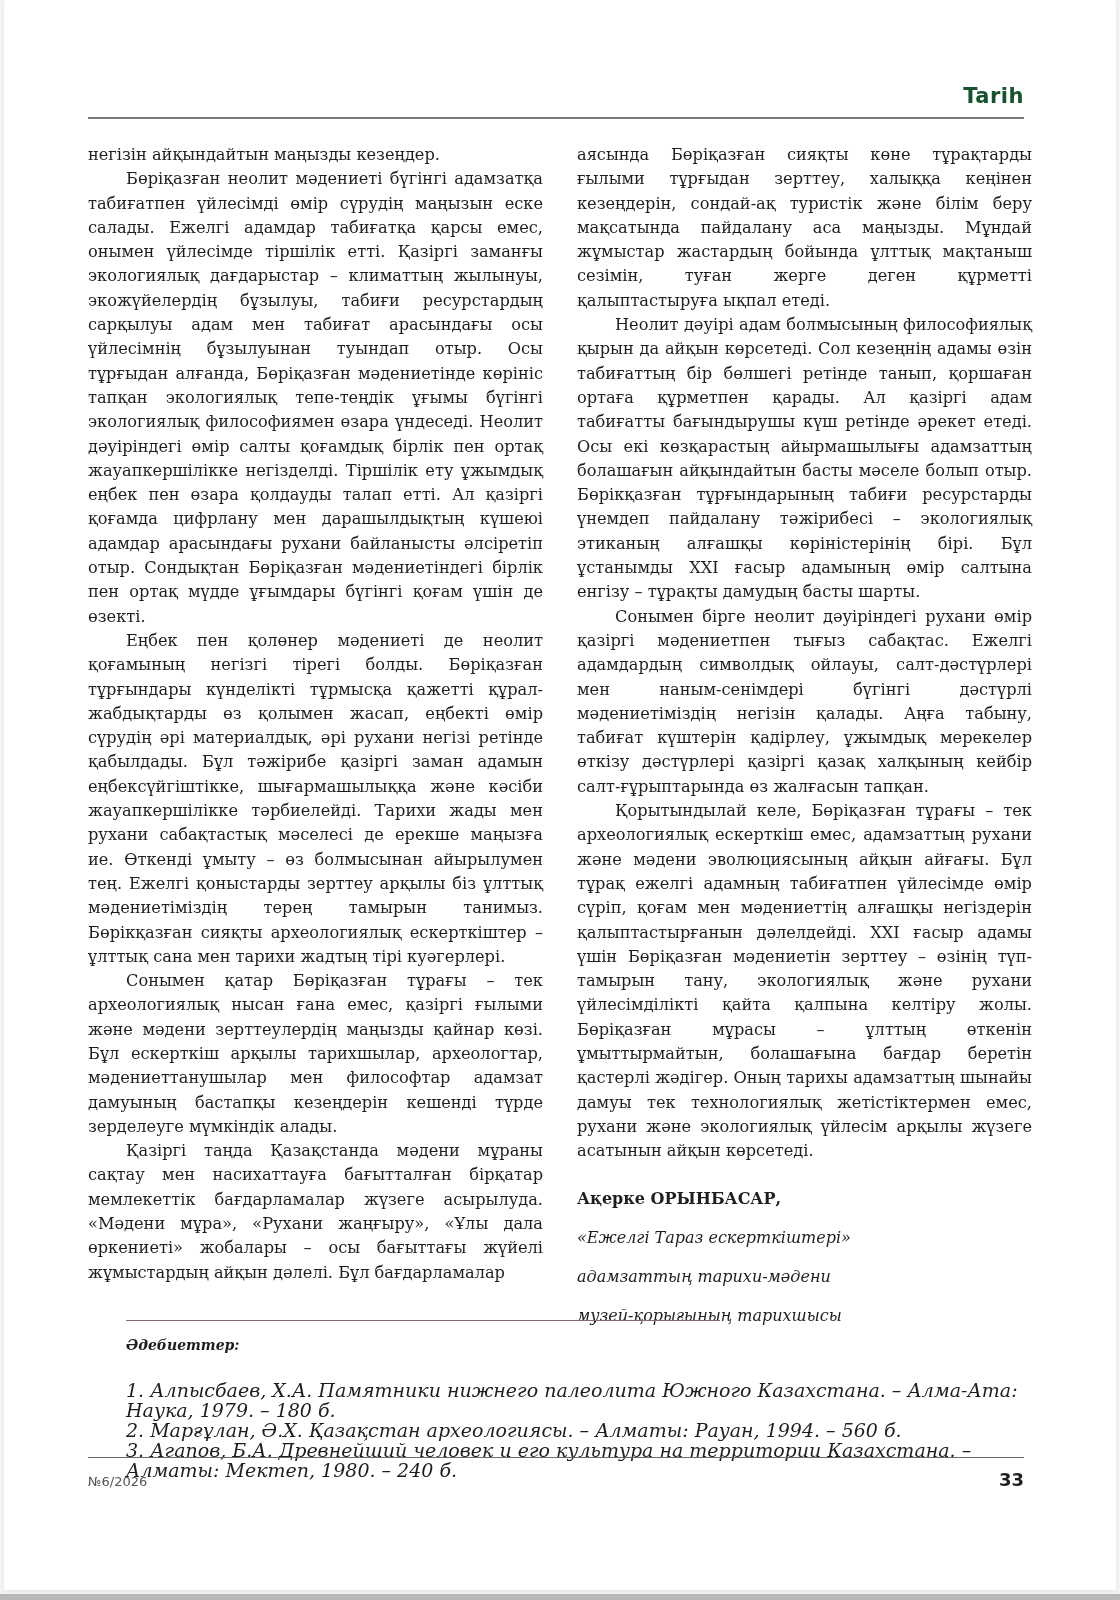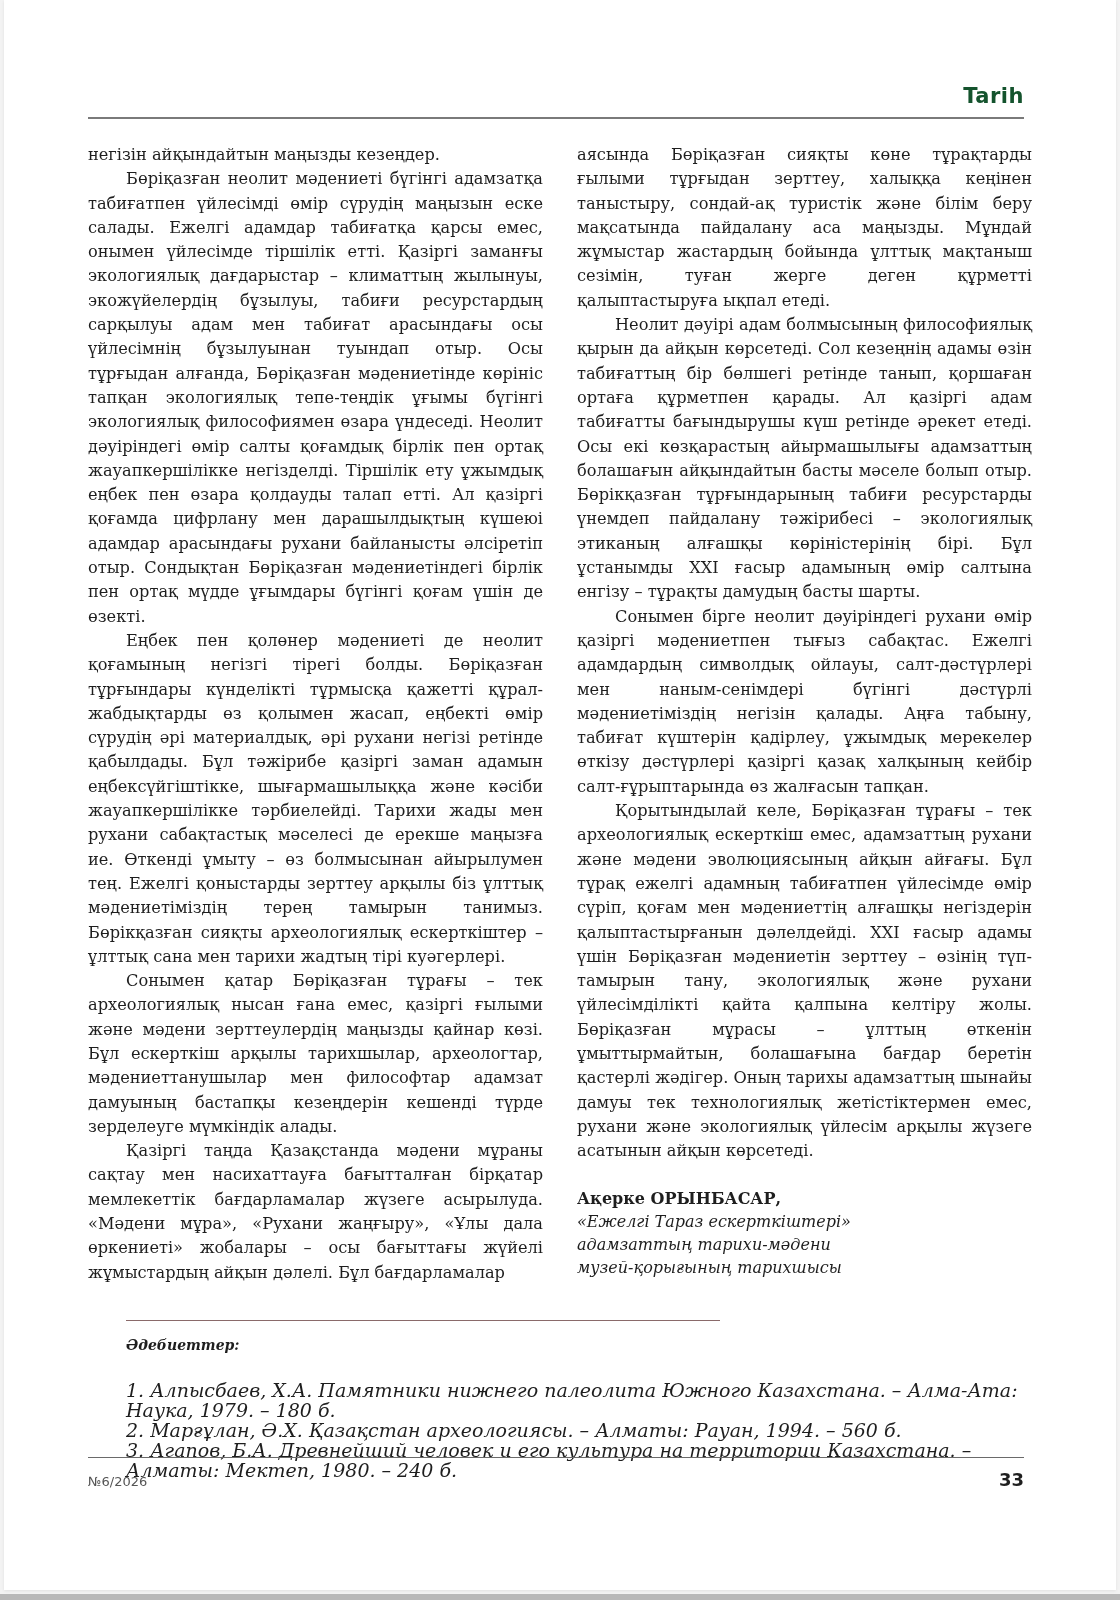--- a/index.html
+++ b/index.html
@@ -41,21 +41,21 @@
     text-align: justify;
   }
   .col.left { left: 0; }
   .col.right { left: 489px; }
   .col p { margin: 0; text-indent: 38px; }
   .col p.cont { text-indent: 0; }
   .sign {
     margin-top: 24px; text-align: left; font-size: 16px; line-height: 23px;
   }
   .sign .author { font-weight: bold; }
-  .sign .aff { font-style: italic; }
+  .sign .aff { font-style: italic; margin-top: 16px; }
   .refs-rule {
     position: absolute; left: 122px; top: 1320px; width: 594px;
     height: 1px; background: #8a6a6a;
   }
   .refs-title {
     position: absolute; left: 122px; top: 1337px;
     font-size: 14px; font-weight: bold; font-style: italic;
   }
   .refs-list {
     position: absolute; left: 122px; top: 1380px; width: 900px;
@@ -84,21 +84,21 @@
 
   <div class="columns">
     <div class="col left">
       <p class="cont">негізін айқындайтын маңызды кезеңдер.</p>
       <p>Бөріқазған неолит мәдениеті бүгінгі адамзатқа табиғатпен үйлесімді өмір сүрудің маңызын еске салады. Ежелгі адамдар табиғатқа қарсы емес, онымен үйлесімде тіршілік етті. Қазіргі заманғы экологиялық дағдарыстар – климаттың жылынуы, экожүйелердің бұзылуы, табиғи ресурстардың сарқылуы адам мен табиғат арасындағы осы үйлесімнің бұзылуынан туындап отыр. Осы тұрғыдан алғанда, Бөріқазған мәдениетінде көрініс тапқан экологиялық тепе-теңдік ұғымы бүгінгі экологиялық философиямен өзара үндеседі. Неолит дәуіріндегі өмір салты қоғамдық бірлік пен ортақ жауапкершілікке негізделді. Тіршілік ету ұжымдық еңбек пен өзара қолдауды талап етті. Ал қазіргі қоғамда цифрлану мен дарашылдықтың күшеюі адамдар арасындағы рухани байланысты әлсіретіп отыр. Сондықтан Бөріқазған мәдениетіндегі бірлік пен ортақ мүдде ұғымдары бүгінгі қоғам үшін де өзекті.</p>
       <p>Еңбек пен қолөнер мәдениеті де неолит қоғамының негізгі тірегі болды. Бөріқазған тұрғындары күнделікті тұрмысқа қажетті құрал-жабдықтарды өз қолымен жасап, еңбекті өмір сүрудің әрі материалдық, әрі рухани негізі ретінде қабылдады. Бұл тәжірибе қазіргі заман адамын еңбексүйгіштікке, шығармашылыққа және кәсіби жауапкершілікке тәрбиелейді. Тарихи жады мен рухани сабақтастық мәселесі де ерекше маңызға ие. Өткенді ұмыту – өз болмысынан айырылумен тең. Ежелгі қоныстарды зерттеу арқылы біз ұлттық мәдениетіміздің терең тамырын танимыз. Бөрікқазған сияқты археологиялық ескерткіштер – ұлттық сана мен тарихи жадтың тірі куәгерлері.</p>
       <p>Сонымен қатар Бөріқазған тұрағы – тек археологиялық нысан ғана емес, қазіргі ғылыми және мәдени зерттеулердің маңызды қайнар көзі. Бұл ескерткіш арқылы тарихшылар, археологтар, мәдениеттанушылар мен философтар адамзат дамуының бастапқы кезеңдерін кешенді түрде зерделеуге мүмкіндік алады.</p>
       <p>Қазіргі таңда Қазақстанда мәдени мұраны сақтау мен насихаттауға бағытталған бірқатар мемлекеттік бағдарламалар жүзеге асырылуда. «Мәдени мұра», «Рухани жаңғыру», «Ұлы дала өркениеті» жобалары – осы бағыттағы жүйелі жұмыстардың айқын дәлелі. Бұл бағдарламалар</p>
     </div>
     <div class="col right">
-      <p class="cont">аясында Бөріқазған сияқты көне тұрақтарды ғылыми тұрғыдан зерттеу, халыққа кеңінен таныстыру, сондай-ақ туристік және білім беру мақсатында пайдалану аса маңызды. Мұндай жұмыстар жастардың бойында ұлттық мақтаныш сезімін, туған жерге деген құрметті қалыптастыруға ықпал етеді.</p>
+      <p class="cont">аясында Бөріқазған сияқты көне тұрақтарды ғылыми тұрғыдан зерттеу, халыққа кеңінен кезеңдерін, сондай-ақ туристік және білім беру мақсатында пайдалану аса маңызды. Мұндай жұмыстар жастардың бойында ұлттық мақтаныш сезімін, туған жерге деген құрметті қалыптастыруға ықпал етеді.</p>
       <p>Неолит дәуірі адам болмысының философиялық қырын да айқын көрсетеді. Сол кезеңнің адамы өзін табиғаттың бір бөлшегі ретінде танып, қоршаған ортаға құрметпен қарады. Ал қазіргі адам табиғатты бағындырушы күш ретінде әрекет етеді. Осы екі көзқарастың айырмашылығы адамзаттың болашағын айқындайтын басты мәселе болып отыр. Бөрікқазған тұрғындарының табиғи ресурстарды үнемдеп пайдалану тәжірибесі – экологиялық этиканың алғашқы көріністерінің бірі. Бұл ұстанымды XXI ғасыр адамының өмір салтына енгізу – тұрақты дамудың басты шарты.</p>
       <p>Сонымен бірге неолит дәуіріндегі рухани өмір қазіргі мәдениетпен тығыз сабақтас. Ежелгі адамдардың символдық ойлауы, салт-дәстүрлері мен наным-сенімдері бүгінгі дәстүрлі мәдениетіміздің негізін қалады. Аңға табыну, табиғат күштерін қадірлеу, ұжымдық мерекелер өткізу дәстүрлері қазіргі қазақ халқының кейбір салт-ғұрыптарында өз жалғасын тапқан.</p>
       <p>Қорытындылай келе, Бөріқазған тұрағы – тек археологиялық ескерткіш емес, адамзаттың рухани және мәдени эволюциясының айқын айғағы. Бұл тұрақ ежелгі адамның табиғатпен үйлесімде өмір сүріп, қоғам мен мәдениеттің алғашқы негіздерін қалыптастырғанын дәлелдейді. XXI ғасыр адамы үшін Бөріқазған мәдениетін зерттеу – өзінің түп-тамырын тану, экологиялық және рухани үйлесімділікті қайта қалпына келтіру жолы. Бөріқазған мұрасы – ұлттың өткенін ұмыттырмайтын, болашағына бағдар беретін қастерлі жәдігер. Оның тарихы адамзаттың шынайы дамуы тек технологиялық жетістіктермен емес, рухани және экологиялық үйлесім арқылы жүзеге асатынын айқын көрсетеді.</p>
       <div class="sign">
         <div class="author">Ақерке ОРЫНБАСАР,</div>
         <div class="aff">«Ежелгі Тараз ескерткіштері»</div>
         <div class="aff">адамзаттың тарихи-мәдени</div>
         <div class="aff">музей-қорығының тарихшысы</div>
       </div>
     </div>

